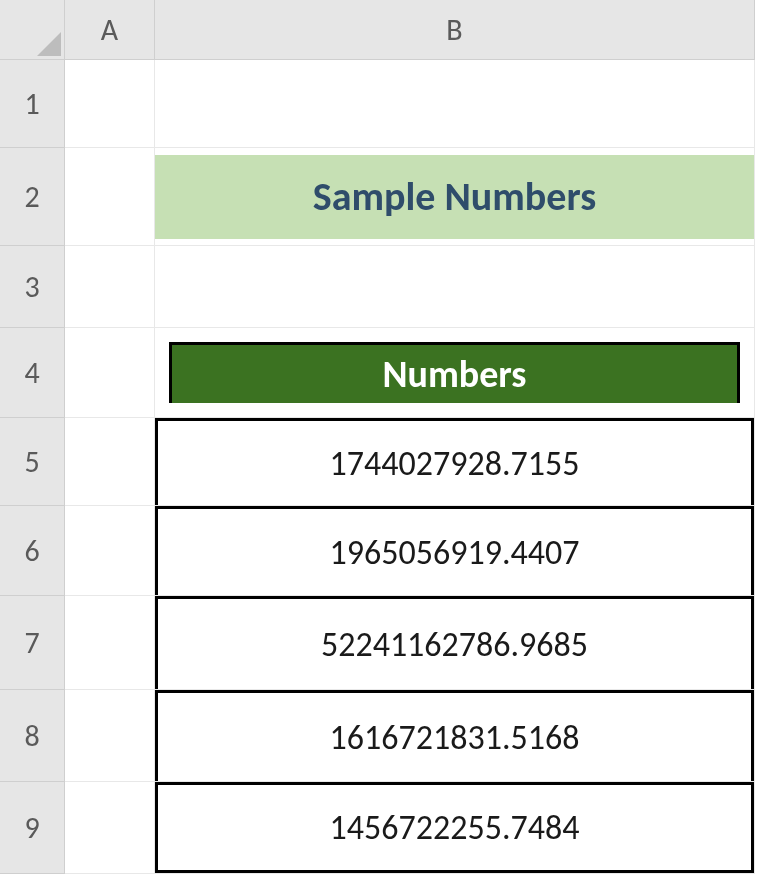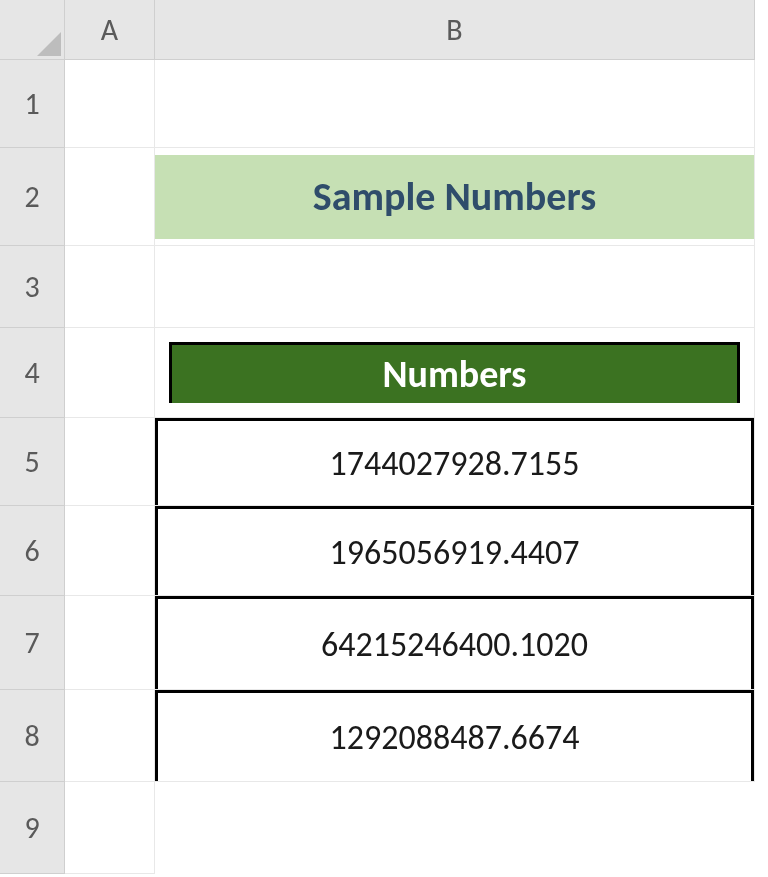--- a/index.html
+++ b/index.html
@@ -150,25 +150,28 @@
 
   <div class="rowhdr">6</div>
   <div class="cell"></div>
   <div class="cell datacell">
     <div class="data-inner">1965056919.4407</div>
   </div>
 
   <div class="rowhdr">7</div>
   <div class="cell"></div>
   <div class="cell datacell">
-    <div class="data-inner">64215246400.1020</div>
+    <div class="data-inner">52241162786.9685</div>
   </div>
 
   <div class="rowhdr">8</div>
   <div class="cell"></div>
   <div class="cell datacell">
-    <div class="data-inner">1292088487.6674</div>
+    <div class="data-inner">1616721831.5168</div>
   </div>
 
   <div class="rowhdr">9</div>
   <div class="cell"></div>
+  <div class="cell datacell">
+    <div class="data-inner data-last">1456722255.7484</div>
+  </div>
 
 </div>
 
 </body></html>

